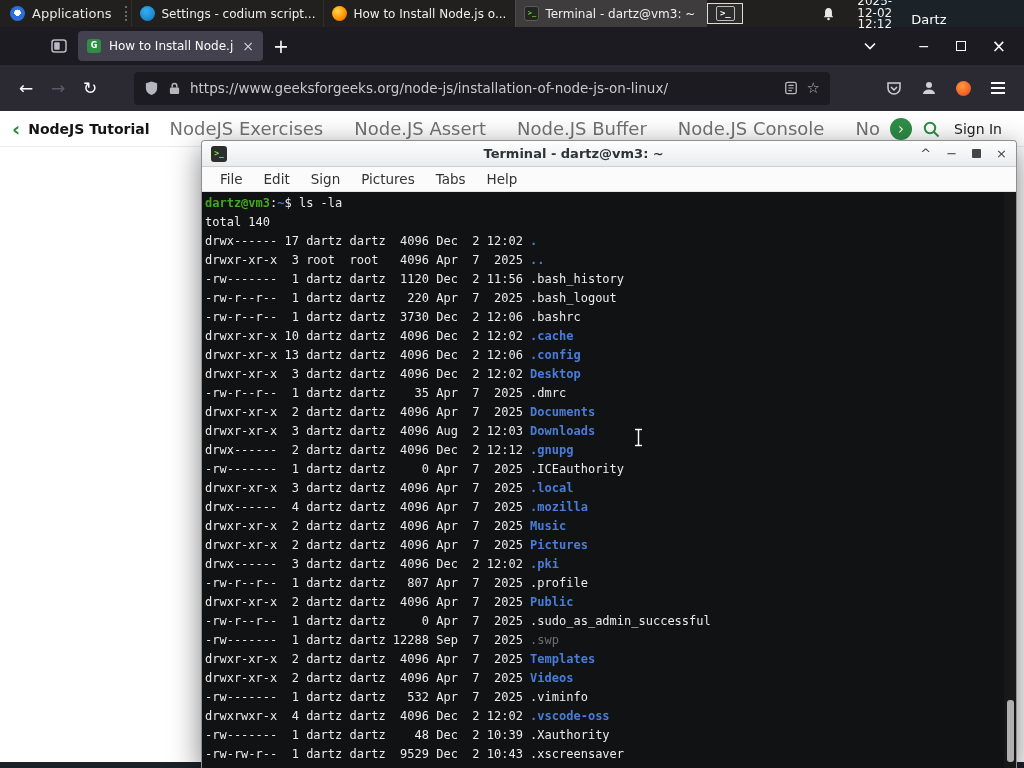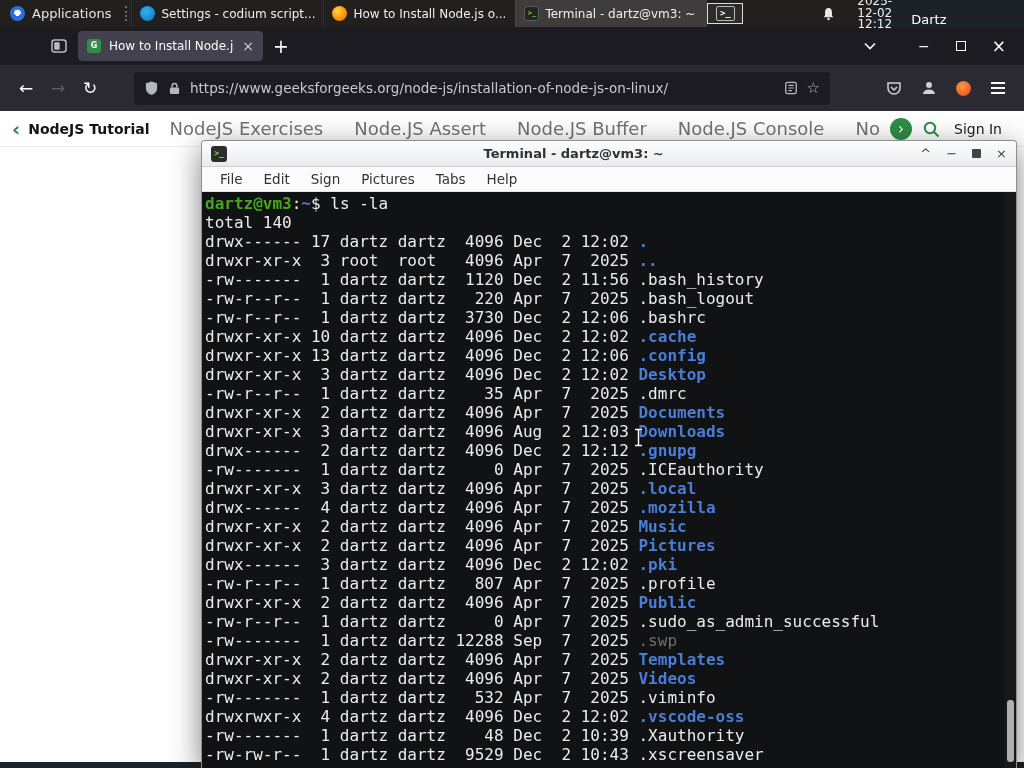--- a/index.html
+++ b/index.html
@@ -63,21 +63,21 @@
 
   
   .terminal{position:absolute;left:201px;top:140px;width:816px;height:628px;display:flex;flex-direction:column;z-index:30;box-shadow:0 8px 30px rgba(0,0,0,.5);border:1px solid #8f8f8f;border-bottom:none;border-radius:4px 4px 0 0}
   .t-titlebar{height:26px;background:linear-gradient(#fdfdfd,#e9ecee);display:flex;align-items:center;padding:0 9px;border-bottom:1px solid #cfcfcf;border-radius:4px 4px 0 0}
   .t-icon{width:16px;height:16px;background:#2d2d2d;border-radius:3px;color:#7ae05c;font:bold 8px/15px "DejaVu Sans Mono",monospace;text-align:center;flex:none}
   .t-title{flex:1;text-align:center;font-size:13px;font-weight:bold;color:#2e3436;white-space:nowrap;overflow:hidden}
   .t-btns{display:flex;gap:15px;align-items:center;color:#454545;flex:none}
   .tb{font-size:13px;line-height:1}
   .maxbox{width:9px;height:9px;background:#454545;border-radius:1px}
   .t-menubar{height:25px;background:#fbfbfb;display:flex;align-items:center;gap:21px;padding:0 18px;font-size:13.5px;color:#333;border-bottom:1px solid #e3e3e3}
-  .t-body{flex:1;background:#111213;position:relative;font-family:"DejaVu Sans Mono",monospace;font-size:16px;line-height:19px;color:#ececec;padding:2px 20px 0 3px;overflow:hidden}
+  .t-body{flex:1;background:#111213;position:relative;font-family:"DejaVu Sans Mono",monospace;font-size:12px;line-height:19px;color:#ececec;padding:2px 20px 0 3px;overflow:hidden}
   .tline{height:19px;white-space:pre}
   .n-dir{color:#4a7dd8;font-weight:bold}
   .n-file{color:#ececec}
   .n-dim{color:#6f6f6f}
   .p-user{color:#44a81c;font-weight:bold}
   .p-path{color:#4a7dd8;font-weight:bold}
   .t-scroll{position:absolute;top:0;right:0;width:12px;bottom:0;background:#181818}
   .t-thumb{position:absolute;right:2px;bottom:6px;width:7px;height:62px;background:#b0b0b0;border-radius:3px}
 
   .ibeam{position:absolute;left:633px;top:428px;z-index:60;pointer-events:none}

